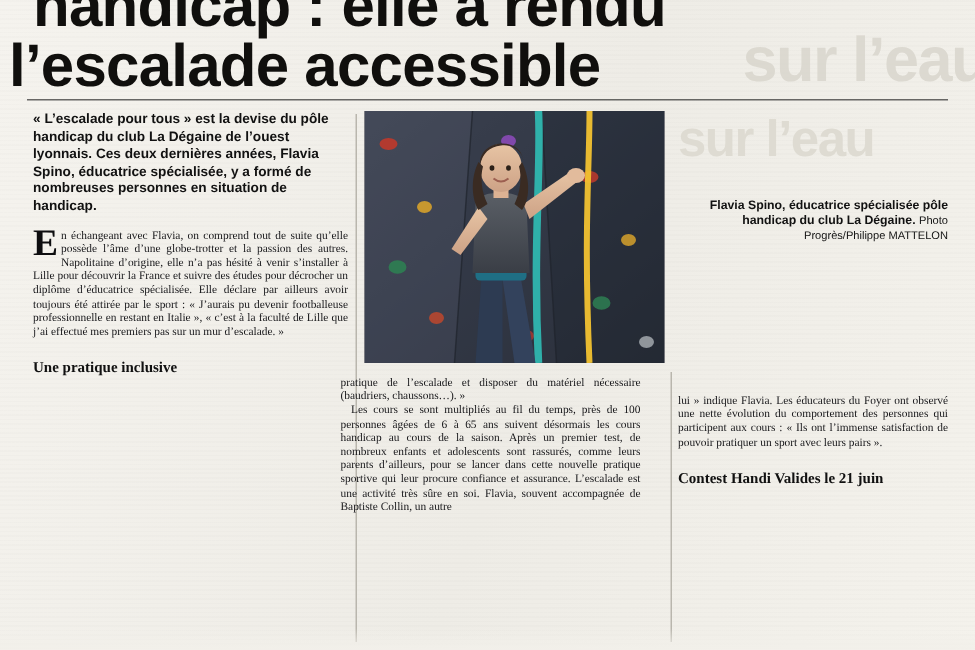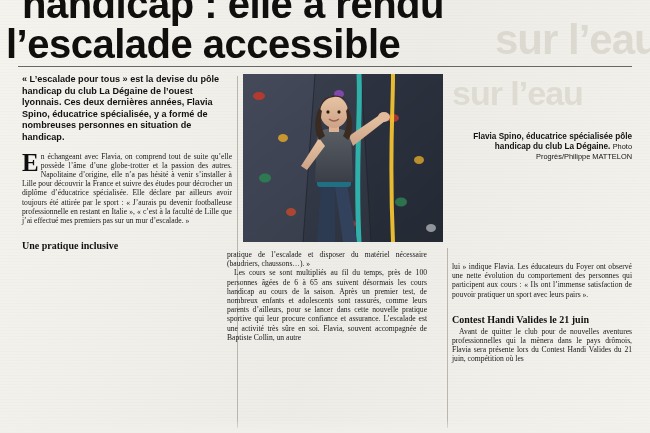--- a/index.html
+++ b/index.html
@@ -287,17 +287,16 @@
   </div>
 
   <div class="col col2">
     <p class="body first">pratique de l’escalade et disposer du matériel nécessaire (baudriers, chaussons…). »</p>
     <p class="body">Les cours se sont multipliés au fil du temps, près de 100 personnes âgées de 6 à 65 ans suivent désormais les cours handicap au cours de la saison. Après un premier test, de nombreux enfants et adolescents sont rassurés, comme leurs parents d’ailleurs, pour se lancer dans cette nouvelle pratique sportive qui leur procure confiance et assurance. L’escalade est une activité très sûre en soi. Flavia, souvent accompagnée de Baptiste Collin, un autre</p>
   </div>
 
   <div class="col col3">
     <p class="body first">lui » indique Flavia. Les éducateurs du Foyer ont observé une nette évolution du comportement des personnes qui participent aux cours : « Ils ont l’immense satisfaction de pouvoir pratiquer un sport avec leurs pairs ».</p>
     <p class="subhead">Contest Handi Valides le 21 juin</p>
-    <p class="body">Avant de quitter le club pour de nouvelles aventures professionnelles qui la mènera dans le pays drômois, Flavia sera présente lors du Contest Handi Valides du 21 juin, compétition où les</p>
   </div>
 
   <div class="fade-bottom"></div>
 </div>
 
 </body></html>

